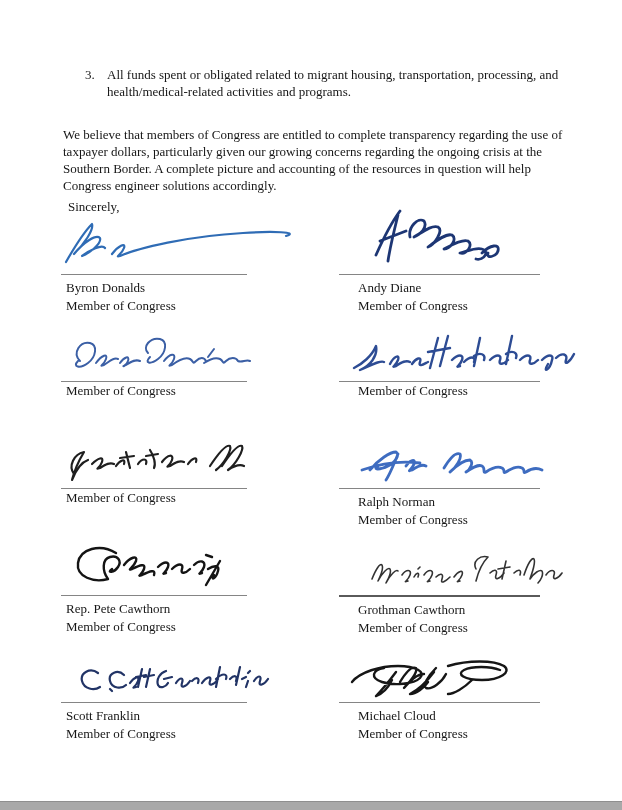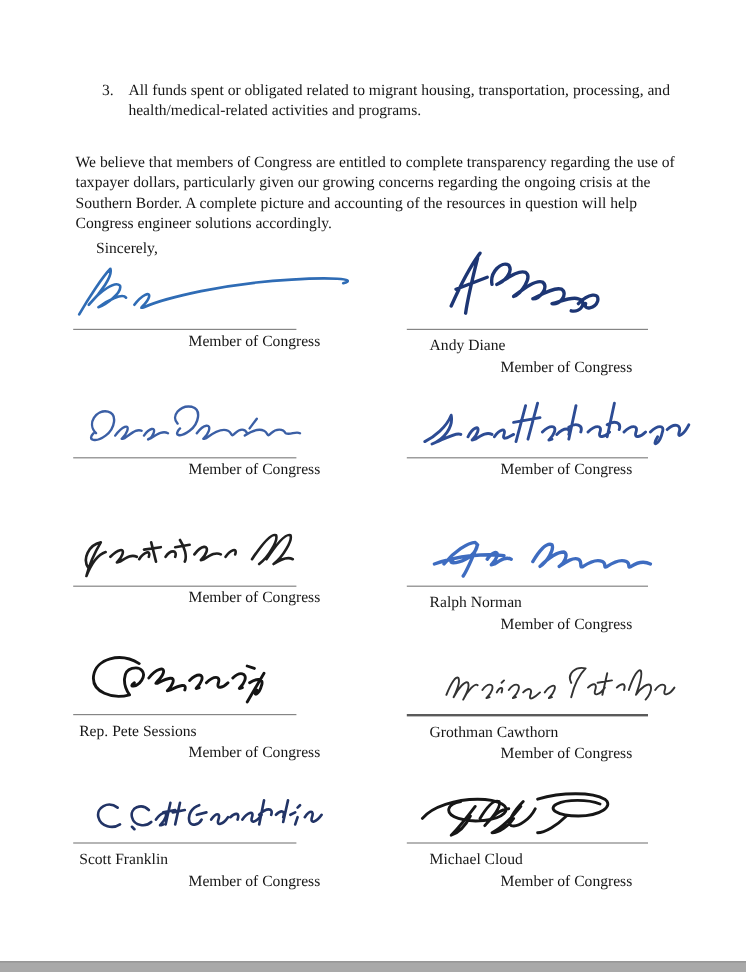--- a/index.html
+++ b/index.html
@@ -5,34 +5,34 @@
   html,body { margin:0; padding:0; background:#e8e8e8; }
   .page {
     position:relative; width:622px; height:810px; background:#ffffff;
     font-family:"Liberation Serif", serif; font-size:13px; color:#161616;
     overflow:hidden; margin:0 auto;
   }
   .list-item { position:absolute; left:85px; top:66px; width:478px; display:flex; line-height:17px; }
   .list-num { width:22px; flex:0 0 22px; }
   .list-text { flex:1; }
   .body-par { position:absolute; left:63px; top:126px; width:500px; margin:0; line-height:17px; }
-  .closing { position:absolute; left:80px; top:198px; margin:0; line-height:17px; }
+  .closing { position:absolute; left:68px; top:198px; margin:0; line-height:17px; }
 
   .sig-grid {
     position:absolute; left:66px; top:214px; width:520px;
     display:grid; grid-template-columns:292px 1fr; grid-auto-rows:107px;
   }
   .sig-block { position:relative; }
   .sig-canvas { position:relative; height:60px; }
   .sig-canvas svg { position:absolute; overflow:visible; }
   .sig-line { border-top:1px solid #858585; width:186px; margin-left:-5px; height:0; }
   .sig-block:nth-child(even) .sig-line { width:201px; margin-left:-19px; }
   .sig-block:nth-child(8) .sig-line { border-top-width:2px; border-top-color:#5a5a5a; }
   .sig-name { margin-top:4px; line-height:18px; }
-  .sig-title { line-height:18px;text-align:center; }
+  .sig-title { line-height:18px; }
 
   .page-bottom-edge {
     position:absolute; left:0; right:0; bottom:0; height:8px;
     background:#a9a9a9; border-top:1px solid #8f8f8f;
   }
 </style>
 </head>
 <body>
 
 <div class="page">
@@ -47,20 +47,21 @@
   <p class="closing">Sincerely,</p>
 
   <div class="sig-grid" id="sig-grid">
   <div class="sig-block">
     <div class="sig-canvas">
       <svg class="sig-svg" fill="none" stroke-linecap="round" stroke-linejoin="round" width="258" height="64" viewBox="0 0 258 64" style="left: -8px; bottom: 4px;">
         <path class="sig-path" d="M8 56 C16 42 28 24 34 18 C36 24 26 38 16 48 C26 36 38 28 42 32 C44 38 30 48 24 50 C32 44 44 38 47 42 M54 48 C60 40 68 36 66 42 C64 48 56 52 62 50 C80 42 130 30 185 27 C215 25 242 26 228 30" stroke="#2f6cb5" stroke-width="2.2"></path>
       </svg>
     </div>
     <div class="sig-line"></div>
+    <div class="sig-name">Byron Donalds</div>
     <div class="sig-title">Member of Congress</div>
   </div>
 
   <div class="sig-block">
     <div class="sig-canvas">
       <svg class="sig-svg" fill="none" stroke-linecap="round" stroke-linejoin="round" width="150" height="66" viewBox="0 0 150 66" style="left: 12px; bottom: 5px;">
         <path class="sig-path" d="M6 52 C14 34 24 16 30 8 M28 12 C24 28 20 44 18 58 M10 38 L36 28 M40 34 C38 24 48 14 54 18 C58 24 50 32 44 34 C54 28 62 22 68 24 C74 28 64 42 58 44 C66 38 76 30 82 32 C88 36 80 46 74 46 C82 42 92 36 98 38 C104 42 96 52 90 50 C98 48 106 44 112 46 C120 48 114 58 106 56 M112 50 C120 42 130 40 128 48 C126 54 116 56 118 50" stroke="#1d3674" stroke-width="2.8"></path>
       </svg>
     </div>
     <div class="sig-line"></div>
@@ -109,21 +110,21 @@
     <div class="sig-title">Member of Congress</div>
   </div>
 
   <div class="sig-block">
     <div class="sig-canvas">
       <svg class="sig-svg" fill="none" stroke-linecap="round" stroke-linejoin="round" width="158" height="56" viewBox="0 0 158 56" style="left: 4px; bottom: 4px;">
         <path class="sig-path" d="M46 18 C30 8 10 14 8 28 C6 42 24 48 38 44 C32 36 32 24 40 22 C48 20 52 26 48 32 C44 38 36 38 42 34 M54 30 C60 22 68 20 66 26 C64 32 56 36 62 34 C70 30 76 28 74 34 C72 40 66 42 72 40 C80 36 86 34 84 40 M88 32 C94 26 100 26 98 32 C96 38 90 40 96 38 M102 34 C108 28 114 28 112 34 C110 40 116 38 120 34 M124 30 C130 24 136 26 134 32 C132 38 126 40 132 38 M136 20 L142 22 M138 34 C144 30 150 30 148 36 C146 44 140 46 144 40 M150 26 L136 50" stroke="#141414" stroke-width="2.4"></path>
       </svg>
     </div>
     <div class="sig-line"></div>
-    <div class="sig-name">Rep. Pete Sessions</div>
+    <div class="sig-name">Rep. Pete Cawthorn</div>
     <div class="sig-title">Member of Congress</div>
   </div>
 
   <div class="sig-block">
     <div class="sig-canvas">
       <svg class="sig-svg" fill="none" stroke-linecap="round" stroke-linejoin="round" width="200" height="44" viewBox="0 0 200 44" style="left: 8px; bottom: 8px;">
         <path class="sig-path" d="M6 36 C10 26 14 20 16 22 C18 26 14 34 12 38 C16 30 22 24 24 26 C26 30 22 36 20 40 C24 32 30 26 32 28 M36 32 C40 26 46 26 44 32 C42 38 36 40 42 38 M48 34 C50 30 54 28 52 34 M52 26 L54 24 M58 32 C62 26 68 26 66 32 C64 38 58 40 64 38 M70 34 C74 30 78 30 76 36 C74 42 80 38 84 34 M88 34 C92 28 98 26 96 32 C94 38 88 40 94 38 M110 26 C106 18 114 12 122 14 C116 20 112 30 110 38 M124 30 C128 26 132 26 130 32 C128 38 134 36 138 30 M140 18 L136 36 M132 26 L144 24 M148 30 C152 26 156 26 154 32 M158 32 C162 20 166 14 168 16 C170 20 166 30 164 36 C168 30 174 26 176 28 C178 32 174 38 172 40 M180 32 C184 26 190 26 188 32 C186 38 192 36 196 30" stroke="#333333" stroke-width="1.6"></path>
       </svg>
     </div>
     <div class="sig-line"></div>

